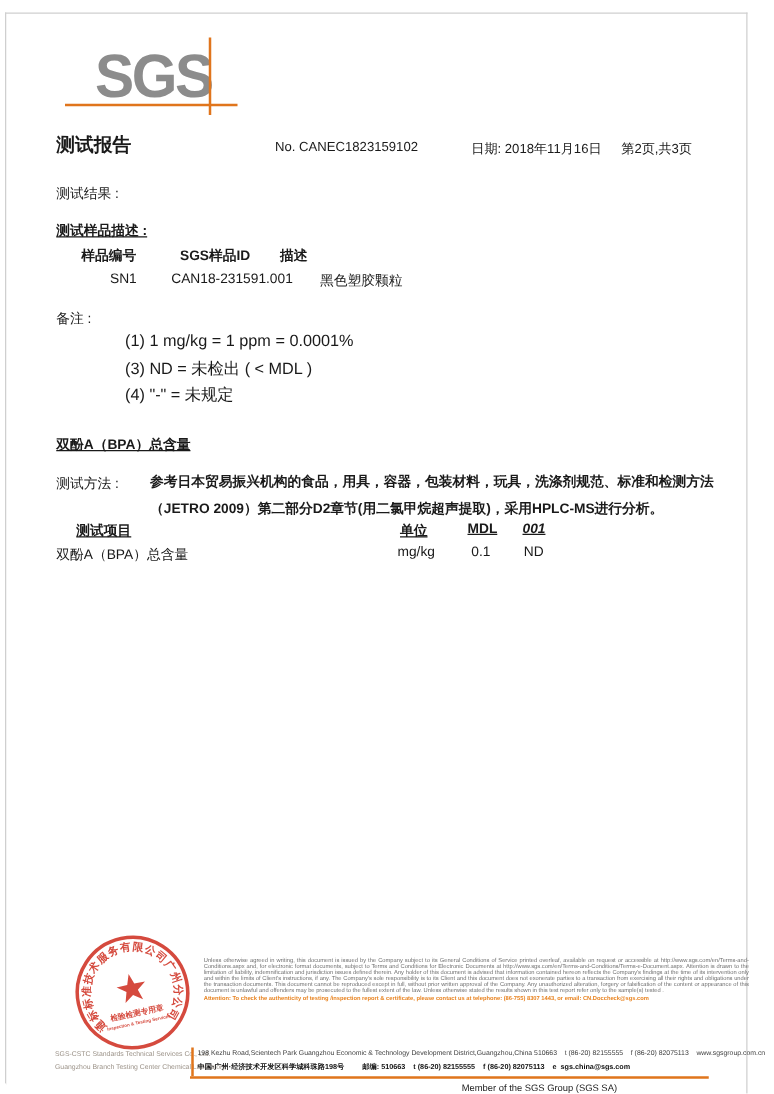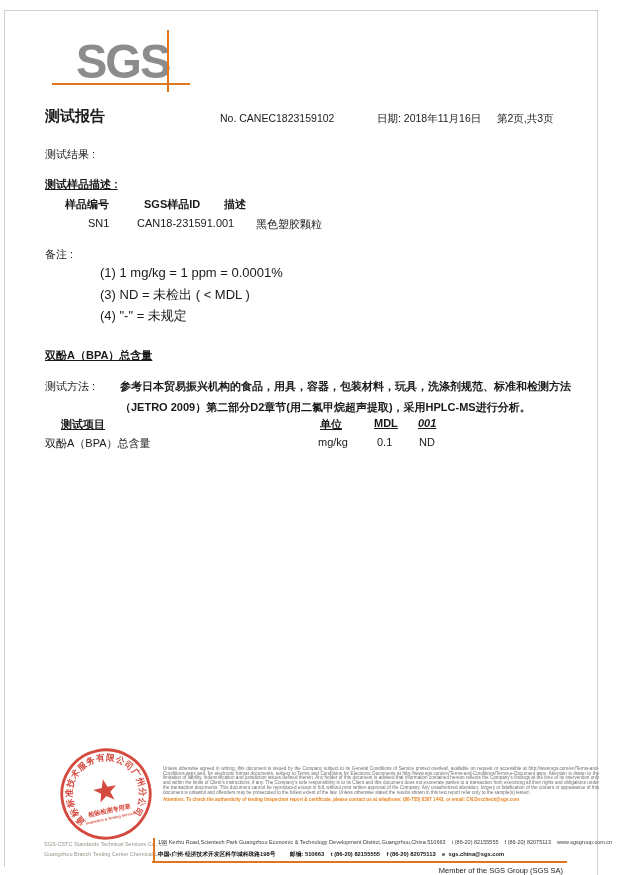--- a/index.html
+++ b/index.html
@@ -29,21 +29,21 @@
 
   
   .scaled{transform-origin:0 0;}
   .legal{color:#6f6f6f;font-size:10px;line-height:1.06;text-align:justify;margin:0 0 3px 0;}
   .attention{color:#e8821e;font-weight:bold;font-size:10px;line-height:1.06;margin:0;}
   .company{color:#9b9288;font-size:10px;line-height:1.78;white-space:pre;}
   .addr1{color:#3c3c3c;font-size:10px;line-height:20px;white-space:pre;}
   .addr2{color:#111;font-size:10.5px;line-height:20px;white-space:pre;font-weight:bold;}
   .divider-v{background:#e0751c;width:1.5px;}
   .rule-orange{background:#e0751c;height:1.5px;}
-  .member{font-size:7.5px;color:#222;text-align:right;}
+  .member{font-size:7.5px;color:#222;text-align:center;}
   svg text{font-family:"Liberation Sans","DejaVu Sans",sans-serif;}
 </style>
 </head>
 <body>
 
 <div class="canvas">
   <div class="page-border"></div>
 
   <div class="abs logo-text" style="left:76px;top:36px;">SGS</div>
   <div class="abs logo-hline" style="left:52px;top:83px;width:138px;"></div>

